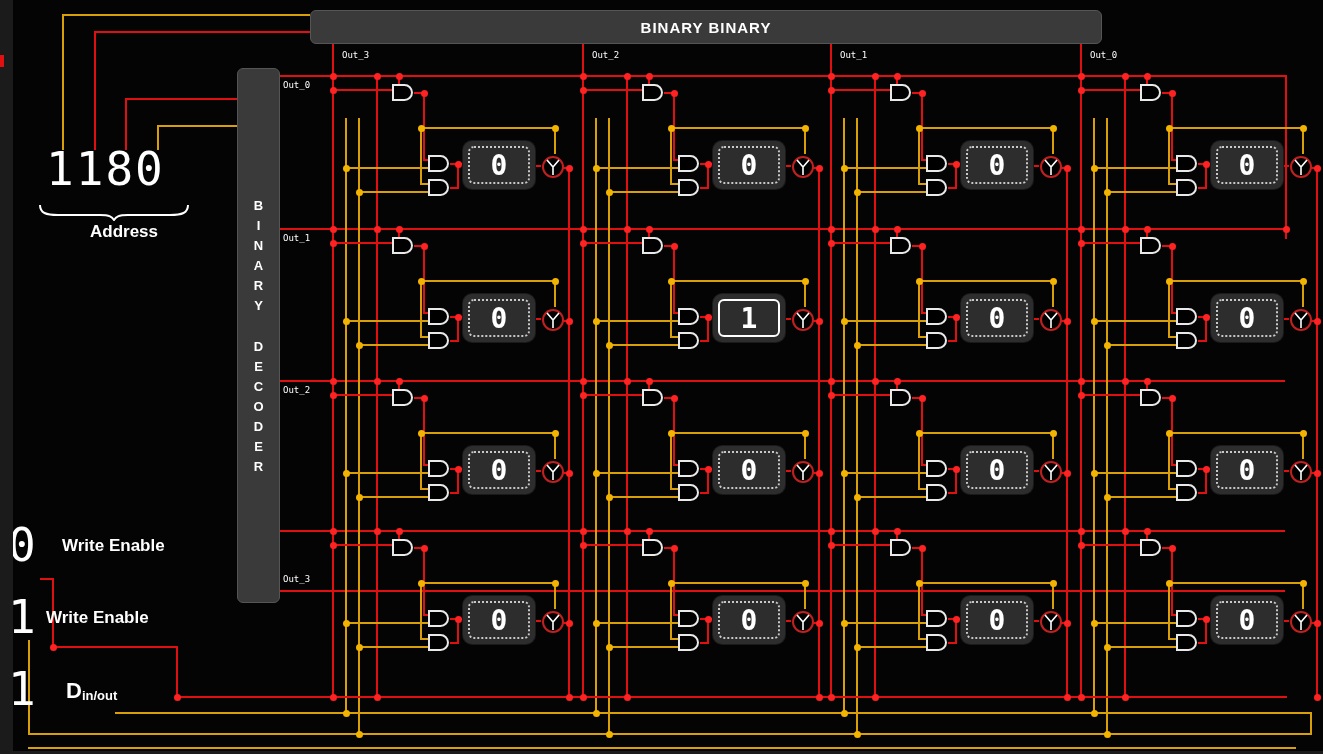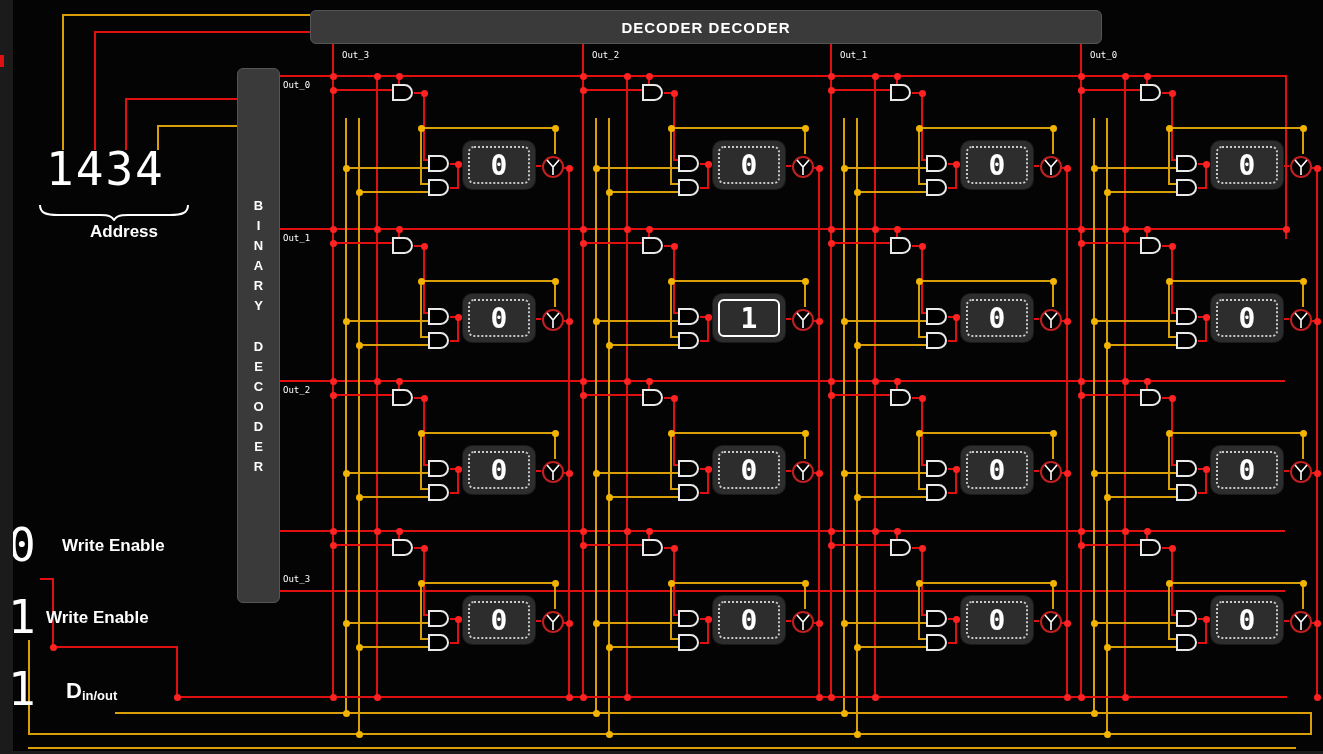--- a/index.html
+++ b/index.html
@@ -41,41 +41,41 @@
 </style>
 </head>
 <body>
 
 <div id="left-strip">
     <div class="tick"></div>
   </div>
 <div id="bottom-strip"></div>
 
 <div class="panel" id="top-decoder">
-  <span>DECODER DECODER</span>
+  <span>BINARY BINARY</span>
 </div>
 
 <div class="panel" id="left-decoder">
     <span class="ltr">B</span>
     <span class="ltr">I</span>
     <span class="ltr">N</span>
     <span class="ltr">A</span>
     <span class="ltr">R</span>
     <span class="ltr">Y</span>
     <div class="word-gap"></div>
     <span class="ltr">D</span>
     <span class="ltr">E</span>
     <span class="ltr">C</span>
     <span class="ltr">O</span>
     <span class="ltr">D</span>
     <span class="ltr">E</span>
     <span class="ltr">R</span>
   </div>
 
-<div id="address-value">1434</div>
+<div id="address-value">1180</div>
 <svg id="address-brace" width="152" height="18" viewBox="0 0 152 18">
   <path d="M2,2 C2,10 8,12 20,12 L62,12 C72,12 74,14 76,17 C78,14 80,12 90,12 L132,12 C144,12 150,10 150,2" fill="none" stroke="#ffffff" stroke-width="2"></path>
 </svg>
 <div id="address-label">Address</div>
 
 <div class="ctl-value" id="ctl0v">0</div>
 <div class="ctl-label" id="ctl0l">Write Enable</div>
 <div class="ctl-value" id="ctl1v">1</div>
 <div class="ctl-label" id="ctl1l">Write Enable</div>
 <div class="ctl-value" id="ctl2v">1</div>

